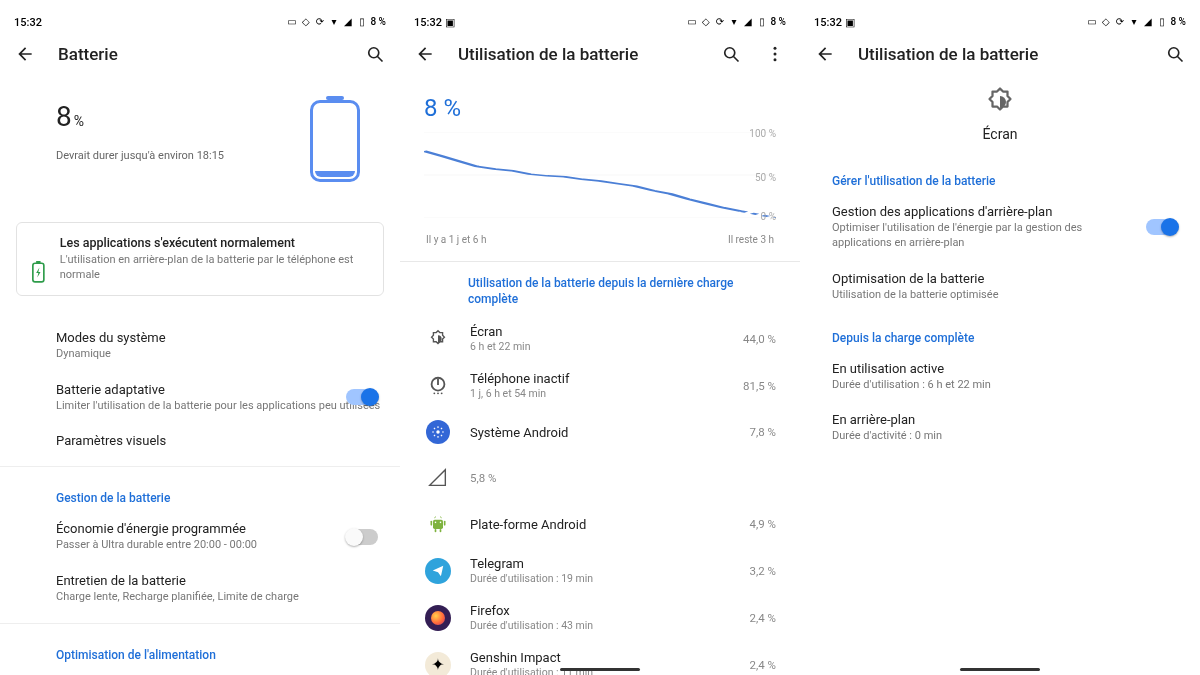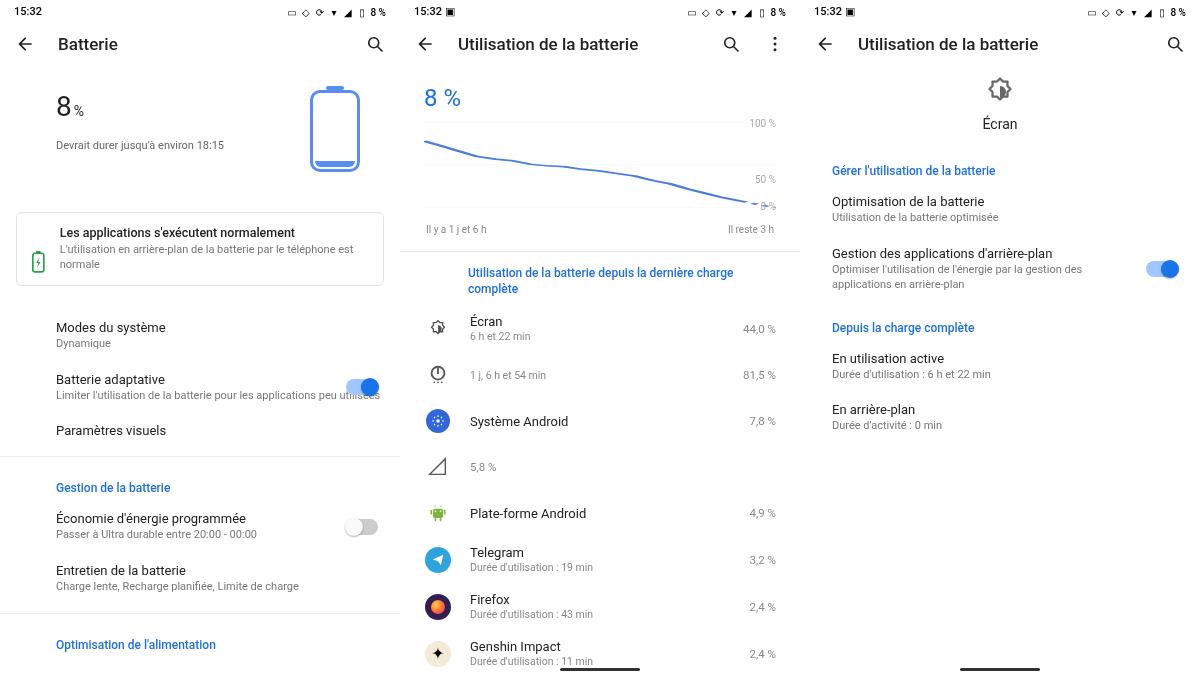--- a/index.html
+++ b/index.html
@@ -1,19 +1,19 @@
 <!DOCTYPE html>
 <html><head>
 <meta charset="utf-8">
 <style>
   * { box-sizing: border-box; margin: 0; padding: 0; }
   body { font-family: Roboto, -apple-system, sans-serif; background: #fff; display: flex; width: 1200px; height: 675px; overflow: hidden; }
   .phone { width: 400px; height: 675px; background: #fff; position: relative; overflow: hidden; display: flex; flex-direction: column; }
 
-  .status-bar { height: 22px; display: flex; align-items: flex-end; justify-content: space-between; padding: 4px 14px; font-size: 11px; color: #000; font-weight: 500; }
+  .status-bar { height: 22px; display: flex; align-items: flex-start; justify-content: space-between; padding: 16px 14px; font-size: 11px; color: #000; font-weight: 500; }
   .status-left { }
   .status-right { display: flex; align-items: center; gap: 3px; font-size: 10px; }
   .sicon { width: 11px; height: 11px; display: inline-flex; align-items: center; justify-content: center; }
 
   .appbar { height: 44px; display: flex; align-items: center; padding: 0 14px; gap: 22px; }
   .appbar-title { font-size: 17px; font-weight: 500; color: #222; flex: 1; }
   .ab-icon { width: 22px; height: 22px; display: flex; align-items: center; justify-content: center; cursor: pointer; }
 
   .scroll { flex: 1; overflow-y: auto; padding-bottom: 10px; }
   .scroll::-webkit-scrollbar { width: 4px; }
@@ -44,21 +44,21 @@
   .toggle .knob { width: 18px; height: 18px; border-radius: 50%; background: #fafafa; box-shadow: 0 1px 2px rgba(0,0,0,.3); position: absolute; top: -1px; left: -1px; }
   .toggle.on { background: #a0c5ff; }
   .toggle.on .knob { left: auto; right: -1px; background: #1a73e8; }
 
   
   .pct-big { font-size: 24px; color: #1f6fd8; font-weight: 400; padding: 18px 24px 4px; }
   .chart-wrap { padding: 6px 24px 2px; position: relative; }
   .chart-area { height: 86px; position: relative; }
   .chart-area svg { width: 100%; height: 100%; }
   .glabel { font-size: 10px; color: #aaa; position: absolute; right: 0; }
-  .glabel.t { top: -4px; } .glabel.m { top: 52px; } .glabel.b { bottom: -4px; }
+  .glabel.t { top: -4px; } .glabel.m { top: 40px; } .glabel.b { bottom: -4px; }
   .time-row { display: flex; justify-content: space-between; font-size: 10px; color: #888; margin-top: 16px; padding: 0 2px; }
   .divider2 { height: 1px; background: #e8e8e8; margin: 14px 0 0; }
   .section-h2 { font-size: 12px; color: #1f6fd8; font-weight: 500; padding: 14px 24px 8px 68px; line-height: 1.3; }
 
   .urow { display: flex; align-items: center; padding: 9px 24px 9px 24px; gap: 16px; }
   .urow-icon { width: 28px; height: 28px; border-radius: 50%; display: flex; align-items: center; justify-content: center; flex-shrink: 0; margin-right: 2px; }
   .urow-text { flex: 1; }
   .urow-title { font-size: 13px; color: #222; }
   .urow-sub { font-size: 10.5px; color: #888; margin-top: 1px; }
   .urow-pct { font-size: 11.5px; color: #888; }
@@ -228,20 +228,21 @@
           <div class="urow-icon">
             <svg width="22" height="22" viewBox="0 0 24 24">
               <circle cx="12" cy="10" r="7" fill="none" stroke="#555" stroke-width="2"></circle>
               <line x1="12" y1="4" x2="12" y2="11" stroke="#555" stroke-width="2"></line>
               <circle cx="8" cy="20" r="1" fill="#555"></circle>
               <circle cx="12" cy="20" r="1" fill="#555"></circle>
               <circle cx="16" cy="20" r="1" fill="#555"></circle>
             </svg>
           </div>
           <div class="urow-text">
+            <div class="urow-title">Téléphone inactif</div>
             <div class="urow-sub">1 j, 6 h et 54 min</div>
           </div>
           <div class="urow-pct">81,5 %</div>
         </div>
         <div class="urow">
           <div class="urow-icon">
             <div style="width:24px;height:24px;border-radius:50%;background:#3367d6;display:flex;align-items:center;justify-content:center">
               <svg width="14" height="14" viewBox="0 0 24 24">
                 <circle cx="12" cy="12" r="3" fill="#fff"></circle>
                 <path d="M12 2v3M12 19v3M2 12h3M19 12h3M5 5l2 2M17 17l2 2M5 19l2-2M17 7l2-2" stroke="#fff" stroke-width="2"></path>
@@ -352,30 +353,30 @@
       <div class="s3-icon">
         <svg width="36" height="36" viewBox="0 0 24 24">
             <path d="M12 3l2 2h3v3l2 2-2 2v3h-3l-2 2-2-2H7v-3l-2-2 2-2V5h3z" fill="none" stroke="#666" stroke-width="1.5" stroke-linejoin="round"></path>
             <path d="M12 8a4 4 0 010 8V8z" fill="#666"></path>
           </svg>
       </div>
       <div class="s3-hero-title">Écran</div>
     </div>
     <div class="section3-h">Gérer l'utilisation de la batterie</div>
     <div class="row3">
-      <div class="row-title">Optimisation de la batterie</div>
-      <div class="row-sub">Utilisation de la batterie optimisée</div>
-    </div>
-    <div class="row3">
       <div class="row-title" style="padding-right:50px">Gestion des applications d'arrière-plan</div>
       <div class="row-sub" style="padding-right:50px">Optimiser l'utilisation de l'énergie par la gestion des applications en arrière-plan</div>
       <div class="toggle on" style="position:absolute;right:22px;top:50%;transform:translateY(-50%)">
           <div class="knob"></div>
         </div>
     </div>
+    <div class="row3">
+      <div class="row-title">Optimisation de la batterie</div>
+      <div class="row-sub">Utilisation de la batterie optimisée</div>
+    </div>
     <div class="section3-h">Depuis la charge complète</div>
     <div class="row3">
       <div class="row-title">En utilisation active</div>
       <div class="row-sub">Durée d'utilisation : 6 h et 22 min</div>
     </div>
     <div class="row3">
       <div class="row-title">En arrière-plan</div>
       <div class="row-sub">Durée d'activité : 0 min</div>
     </div>
   </div>

